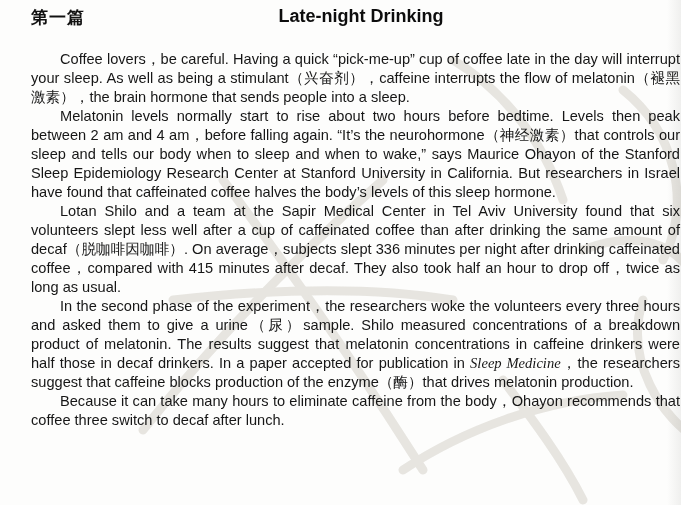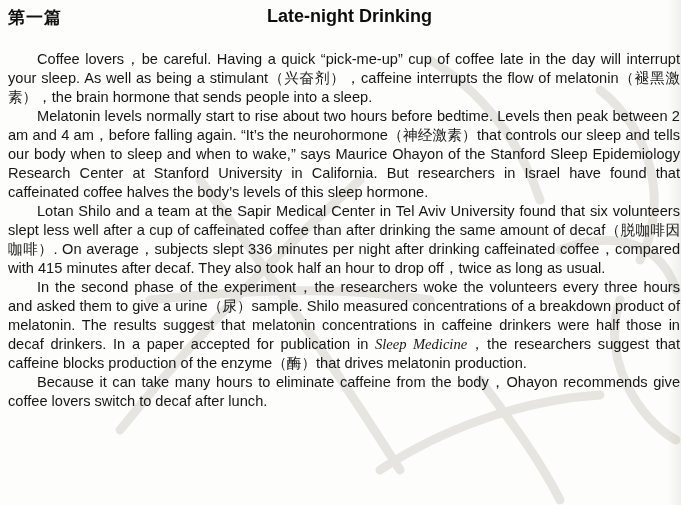--- a/index.html
+++ b/index.html
@@ -12,20 +12,21 @@
     overflow: hidden;
     background: #fdfdfc;
     position: relative;
     font-family: "Liberation Sans", sans-serif;
   }
   .page {
     position: absolute;
     inset: 0;
     box-sizing: border-box;
     padding: 6px 1px 0 8px;
+    margin-left: 23px;
   }
   
   .scan-edge {
     position: absolute;
     top: 0; right: 0;
     width: 14px; height: 100%;
     background: linear-gradient(to right, rgba(0,0,0,0), rgba(120,120,115,0.10));
     pointer-events: none;
   }
   
@@ -105,17 +106,17 @@
     <div class="header-row">
       <span class="section-label">第一篇</span>
       <h1 class="doc-title">Late-night Drinking</h1>
     </div>
 
     <div class="article">
         <p><span>Coffee lovers，be careful. Having a quick “pick-me-up” cup of coffee late in the day will interrupt your sleep. As well as being a stimulant（兴奋剂），caffeine interrupts the flow of melatonin（褪黑激素），the brain hormone that sends people into a sleep.</span></p>
         <p><span>Melatonin levels normally start to rise about two hours before bedtime. Levels then peak between 2 am and 4 am，before falling again. “It’s the neurohormone（神经激素）that controls our sleep and tells our body when to sleep and when to wake,” says Maurice Ohayon of the Stanford Sleep Epidemiology Research Center at Stanford University in California. But researchers in Israel have found that caffeinated coffee halves the body’s levels of this sleep hormone.</span></p>
         <p><span>Lotan Shilo and a team at the Sapir Medical Center in Tel Aviv University found that six volunteers slept less well after a cup of caffeinated coffee than after drinking the same amount of decaf（脱咖啡因咖啡）. On average，subjects slept 336 minutes per night after drinking caffeinated coffee，compared with 415 minutes after decaf. They also took half an hour to drop off，twice as long as usual.</span></p>
         <p><span>In the second phase of the experiment，the researchers woke the volunteers every three hours and asked them to give a urine（尿）sample. Shilo measured concentrations of a breakdown product of melatonin. The results suggest that melatonin concentrations in caffeine drinkers were half those in decaf drinkers. In a paper accepted for publication in </span><span class="run-italic-serif">Sleep Medicine</span><span>，the researchers suggest that caffeine blocks production of the enzyme（酶）that drives melatonin production.</span></p>
-        <p><span>Because it can take many hours to eliminate caffeine from the body，Ohayon recommends give coffee lovers switch to decaf after lunch.</span></p>
+        <p><span>Because it can take many hours to eliminate caffeine from the body，Ohayon recommends that coffee three switch to decaf after lunch.</span></p>
       </div>
   </div>
 
 </div>
 
 </body></html>

